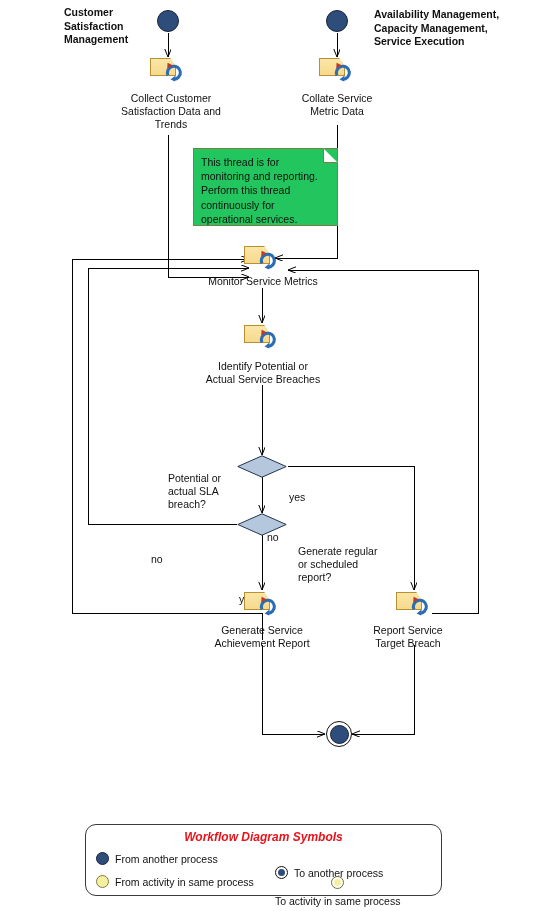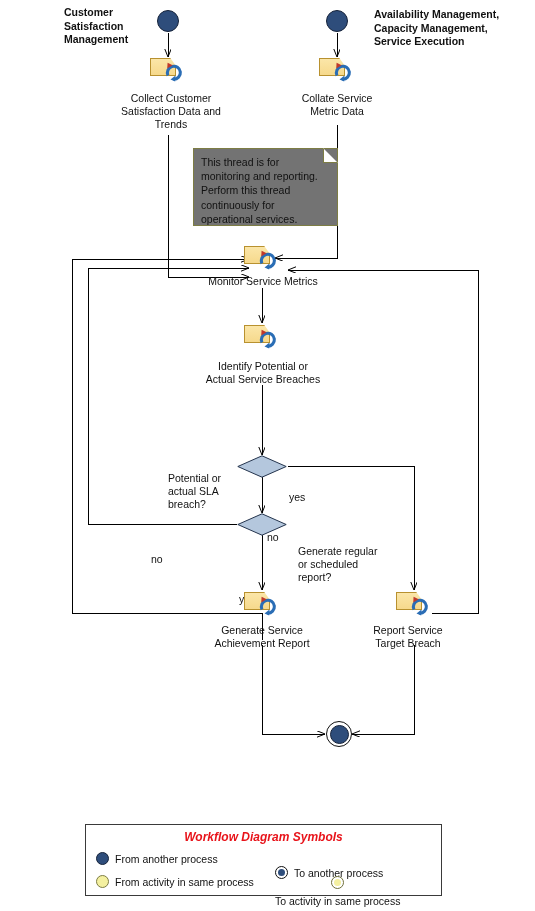--- a/index.html
+++ b/index.html
@@ -32,21 +32,21 @@
   .activity{position:absolute;width:38px;height:24px;}
   .activity .page{position:absolute;left:0;top:0;width:26px;height:18px;
     background:linear-gradient(180deg,#fbe6a8 0%,#f6d98c 100%);
     border:1px solid #b8912f;box-sizing:border-box;
     clip-path:polygon(0 0, 78% 0, 100% 45%, 100% 100%, 0 100%);}
   .activity .cyc{position:absolute;left:14px;top:4px;}
   .diamond-wrap{position:absolute;}
   .diamond-wrap svg{display:block;}
 
   
-  .note{position:absolute;background:#737373;border:1px solid #7d7d44;box-sizing:border-box;}
+  .note{position:absolute;background:#22c55e;border:1px solid #7d7d44;box-sizing:border-box;}
   .note .fold{position:absolute;right:-1px;top:-1px;width:14px;height:14px;
     background:#ffffff;border-left:1px solid #7d7d44;border-bottom:1px solid #7d7d44;
     clip-path:polygon(0 0,100% 100%,0 100%);}
   .note .txt{position:absolute;left:7px;top:6px;right:6px;font-size:10.5px;line-height:14.2px;
     color:#111;white-space:pre-line;}
 
   
   .legend{position:absolute;border:1px solid #3a3a3a;background:#fff;box-sizing:border-box;}
   .legend-title{position:absolute;left:0;right:0;top:5px;text-align:center;
     font-style:italic;font-weight:bold;font-size:12px;color:#e8131a;}
@@ -219,21 +219,21 @@
         <path d="M11.5,13.6 L6.5,17.4 L11.2,19.6 Z" fill="#2a6db5"></path>
         <path d="M3.2,6.4 L8.6,3.2 L3.6,0.8 Z" fill="#c0392b"></path>
       </svg>
     </div>
   </div>
   <div class="lbl" style="left:352px;top:624px;width:112px;">Report Service
 Target Breach</div>
 
   <div class="end-node" style="left:326px;top:721px;"></div>
 
-  <div class="legend" style="left:85px;top:824px;width:357px;height:72px;">
+  <div class="legend" style="left:85px;top:824px;width:357px;height:72px;border-radius:11px;">
     <div class="legend-title">Workflow Diagram Symbols</div>
 
     <div class="legend-row" style="left:10px;top:27px;">
       <span class="sym blue-fill"></span>
       <span>From another process</span>
     </div>
 
     <div class="legend-row" style="left:189px;top:41px;text-align:right;">
       <span class="sym blue-ring"></span>
       <span>To another process</span>

